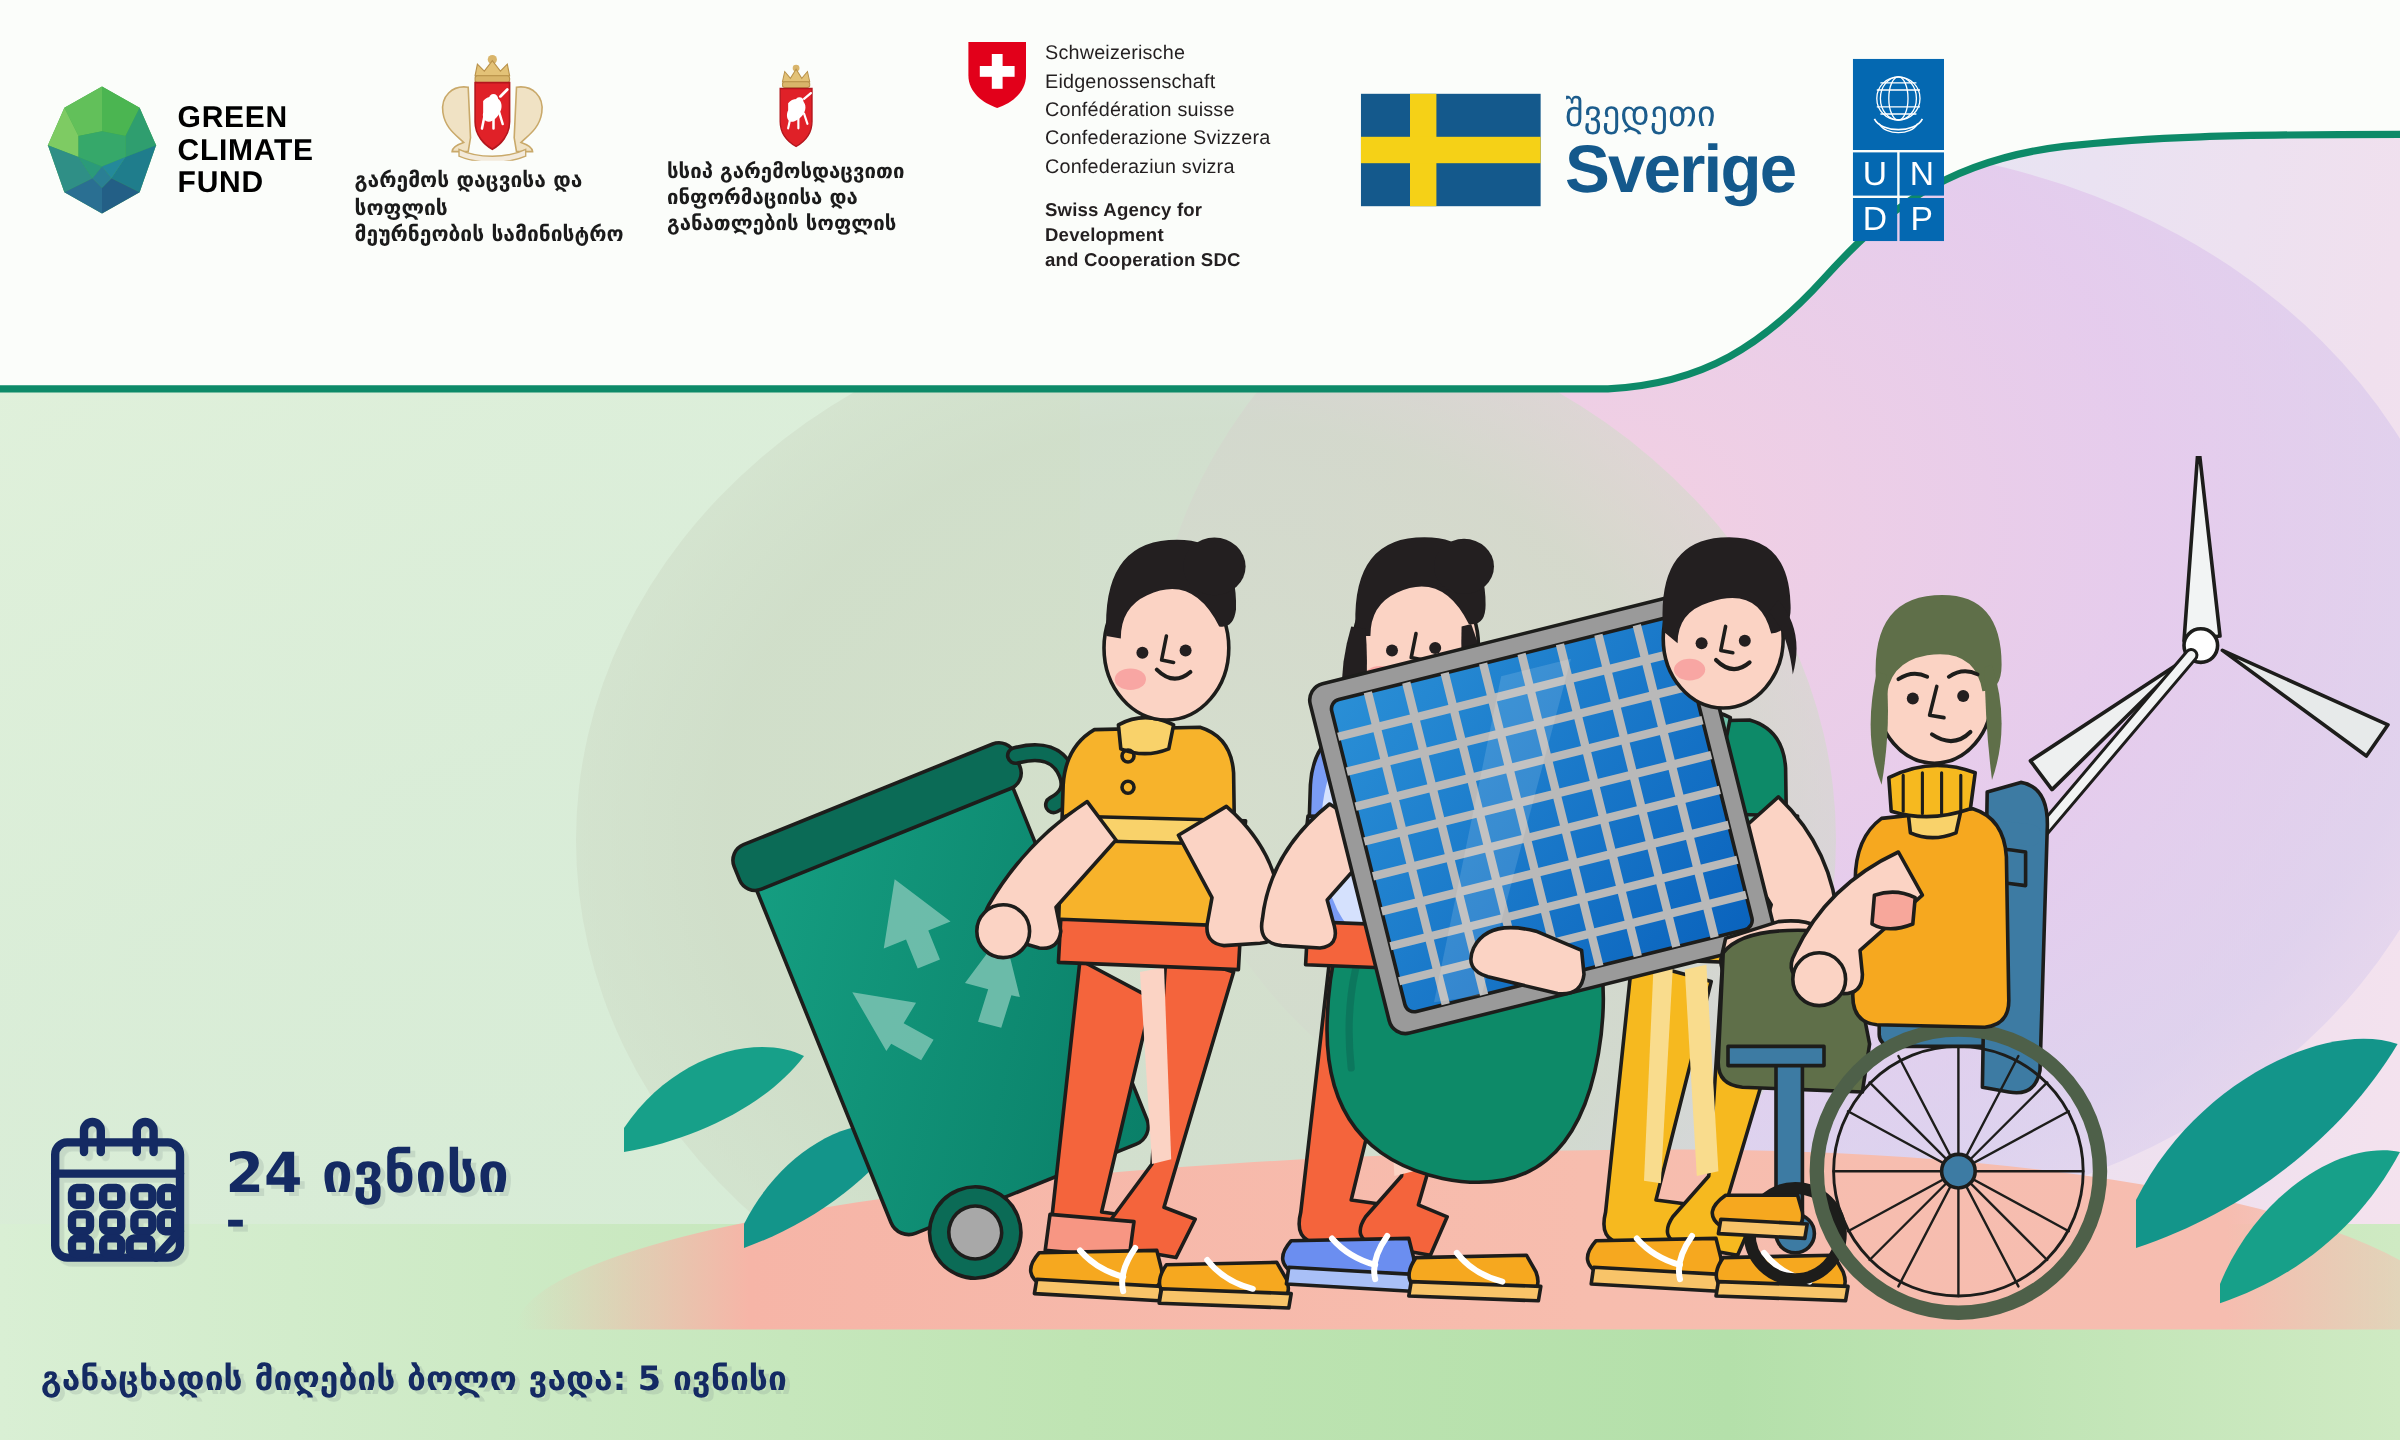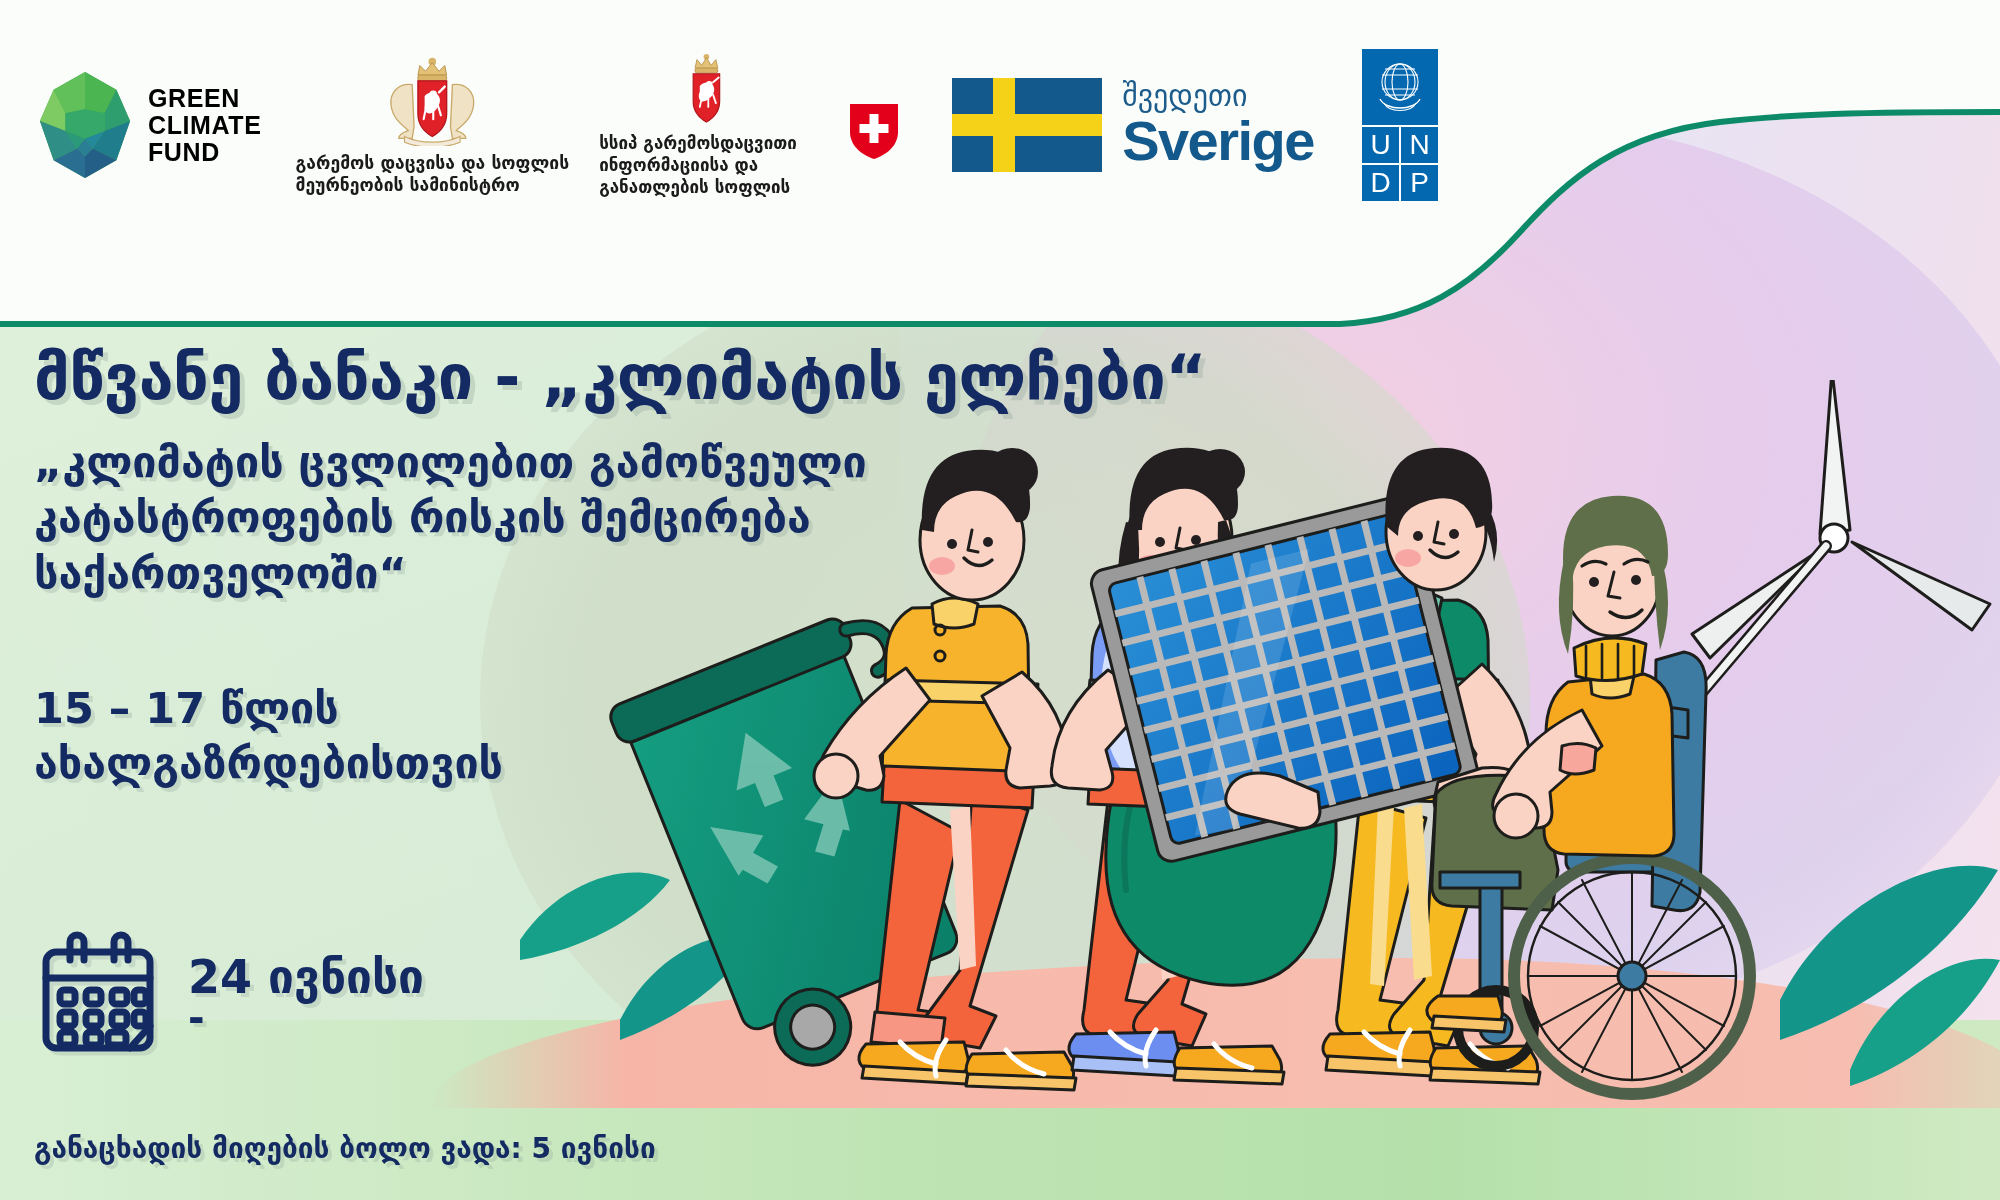--- a/index.html
+++ b/index.html
@@ -184,20 +184,32 @@
         <div>განათლების სოფლის</div>
       </div>
     </div>
 
     <div class="logo swiss">
       <svg class="swiss-shield" viewBox="0 0 52 58">
         <path d="M2 2 H50 V30 C50 44 38 53 26 57 C14 53 2 44 2 30 Z" fill="#e2001a"></path>
         <rect x="21.5" y="12" width="9" height="29" fill="#ffffff"></rect>
         <rect x="11.5" y="22" width="29" height="9" fill="#ffffff"></rect>
       </svg>
+      <div>
+        <div class="swiss-lines">
+          <div>Schweizerische Eidgenossenschaft</div>
+          <div>Confédération suisse</div>
+          <div>Confederazione Svizzera</div>
+          <div>Confederaziun svizra</div>
+        </div>
+        <div class="swiss-lines swiss-sdc">
+          <div>Swiss Agency for Development</div>
+          <div>and Cooperation SDC</div>
+        </div>
+      </div>
     </div>
 
     <div class="logo swe">
       <svg class="swe-flag" viewBox="0 0 150 94">
         <rect width="150" height="94" fill="#14598c"></rect>
         <rect x="41" y="0" width="22" height="94" fill="#f5d117"></rect>
         <rect x="0" y="36" width="150" height="22" fill="#f5d117"></rect>
       </svg>
       <div class="swe-txt">
         <div class="swe-ka">შვედეთი</div>
@@ -448,32 +460,20 @@
         </g>
 
         <g stroke="none">
           <path d="M1260 620 C1310 520 1420 470 1478 490 C1430 570 1350 630 1260 660 Z" fill="#13958a"></path>
           <path d="M1330 690 C1360 616 1430 570 1480 580 C1448 640 1396 684 1330 706 Z" fill="#17a089"></path>
         </g>
       </g>
     </svg>
   </div>
 
-  <div class="copy">
-    <div class="title">მწვანე ბანაკი - „კლიმატის ელჩები“</div>
-    <div class="subtitle">
-      <div>„კლიმატის ცვლილებით გამოწვეული</div>
-      <div>კატასტროფების რისკის შემცირება</div>
-      <div>საქართველოში“</div>
-    </div>
-    <div class="ages">
-      <div>15 – 17 წლის</div>
-      <div>ახალგაზრდებისთვის</div>
-    </div>
-  </div>
 
   <div class="daterow">
     <svg class="cal-icon" viewBox="0 0 128 128">
       <g fill="none" stroke="#142a63" stroke-width="7" stroke-linecap="round" stroke-linejoin="round">
         <rect x="12" y="22" width="104" height="96" rx="10"></rect>
         <path d="M12 48 H116"></path>
         <path d="M36 30 V12 a7 7 0 0 1 14 0 v18"></path>
         <path d="M80 30 V12 a7 7 0 0 1 14 0 v18"></path>
         <rect x="26" y="60" width="15" height="14" rx="4"></rect>
         <rect x="52" y="60" width="15" height="14" rx="4"></rect>

